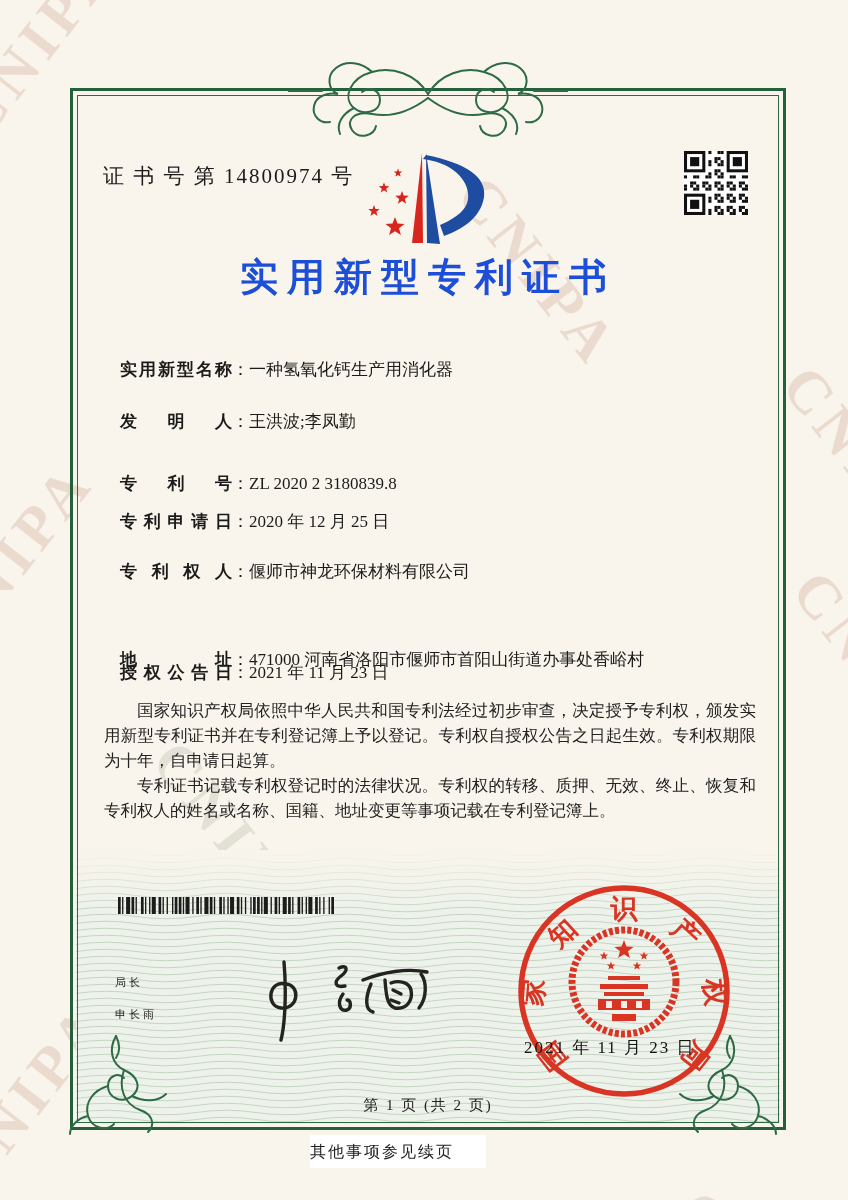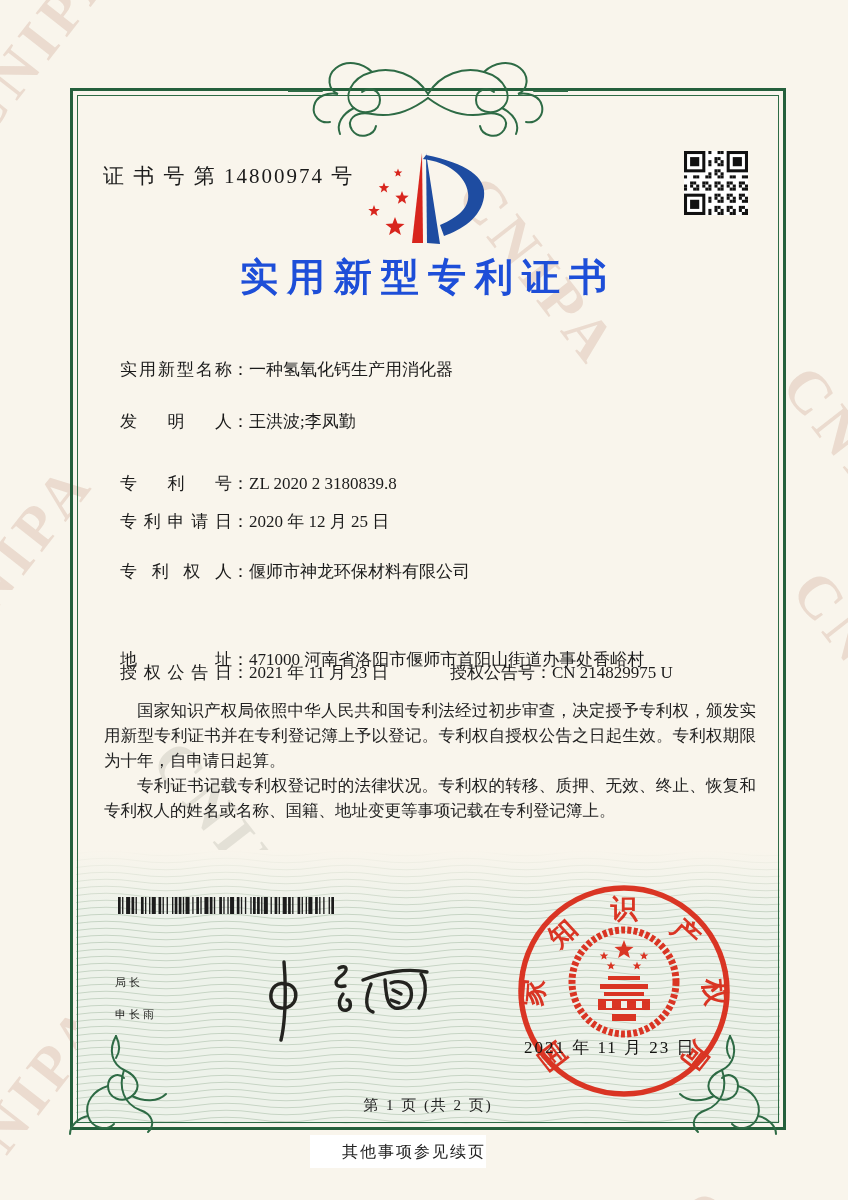--- a/index.html
+++ b/index.html
@@ -29,33 +29,33 @@
   .ornament{position:absolute; z-index:4;}
   .ornament path{fill:none; stroke:var(--green2); stroke-width:2; stroke-linecap:round;}
 
   
   .abs{position:absolute; z-index:4;}
   .cert-no{left:103px; top:162px; font-size:21px; letter-spacing:2px; color:var(--ink);}
   .title{left:70px; top:252px; width:716px; text-align:center; font-size:38px; font-weight:700;
       letter-spacing:9px; color:#1d4ed8;}
   .row{left:120px; width:640px; height:22px; font-size:17px; color:var(--ink); white-space:nowrap;}
   .row .lbl{display:inline-block; width:112px; text-align:justify; text-align-last:justify;
-      -moz-text-align-last:justify; vertical-align:top;}
+      -moz-text-align-last:justify; vertical-align:top;font-weight:bold;}
   .row .val{margin-left:0;}
   .grant-no{position:absolute; left:330px; top:0;}
   .body-text{left:104px; top:698px; width:652px; font-size:16.5px; line-height:25px;
       color:#222; text-align:justify;}
   .body-text p{text-indent:2em;}
   .director{left:115px; font-family:"Liberation Sans", sans-serif; font-size:11px;
       letter-spacing:3px; color:#20201e; z-index:5;}
   .seal-date{left:524px; top:1036px; font-size:17px; letter-spacing:2px; color:#141412; z-index:6;}
   .page-num{left:70px; top:1096px; width:716px; text-align:center; font-size:15px;
       letter-spacing:2px; color:#222;}
   .note-box{left:310px; top:1135px; width:176px; height:33px; background:#ffffff;
-      text-align:right; line-height:33px; font-size:16px; letter-spacing:2px; color:#222; z-index:4;}
+      text-align:left; line-height:33px; font-size:16px; letter-spacing:2px; color:#222; z-index:4;}
   .sig{z-index:5;}
   .sig path{fill:none; stroke:#23231f; stroke-width:3.4; stroke-linecap:round; stroke-linejoin:round;}
   .seal-svg{z-index:5;}
   .seal-char{font-family:"Liberation Serif", serif; font-size:27px; font-weight:700;
       fill:var(--red); text-anchor:middle;}
 </style>
 </head>
 <body>
 
 <div class="page">
@@ -252,23 +252,20 @@
     <span class="lbl">专利申请日</span><span>：</span><span class="val">2020 年 12 月 25 日</span>
   </div>
   <div class="abs row" style="top:560px;">
     <span class="lbl">专利权人</span><span>：</span><span class="val">偃师市神龙环保材料有限公司</span>
   </div>
   <div class="abs row" style="top:648px;">
     <span class="lbl">地址</span><span>：</span><span class="val">471000 河南省洛阳市偃师市首阳山街道办事处香峪村</span>
   </div>
   <div class="abs row" style="top:661px;">
     <span class="lbl">授权公告日</span><span>：</span><span class="val">2021 年 11 月 23 日</span>
-    <span class="grant-no">
-      <span>授权公告号</span><span>：</span><span class="val">CN 214829975 U</span>
-    </span>
   </div>
 
   <div class="abs body-text">
     <p>国家知识产权局依照中华人民共和国专利法经过初步审查，决定授予专利权，颁发实用新型专利证书并在专利登记簿上予以登记。专利权自授权公告之日起生效。专利权期限为十年，自申请日起算。</p>
     <p>专利证书记载专利权登记时的法律状况。专利权的转移、质押、无效、终止、恢复和专利权人的姓名或名称、国籍、地址变更等事项记载在专利登记簿上。</p>
   </div>
 
   <svg class="abs" style="left:118px; top:897px;" width="218" height="17" viewBox="0 0 218 17">
     <g id="bar-g" fill="#1c1c1c">
         <rect x="0.00" y="0" width="2.70" height="17"></rect>

